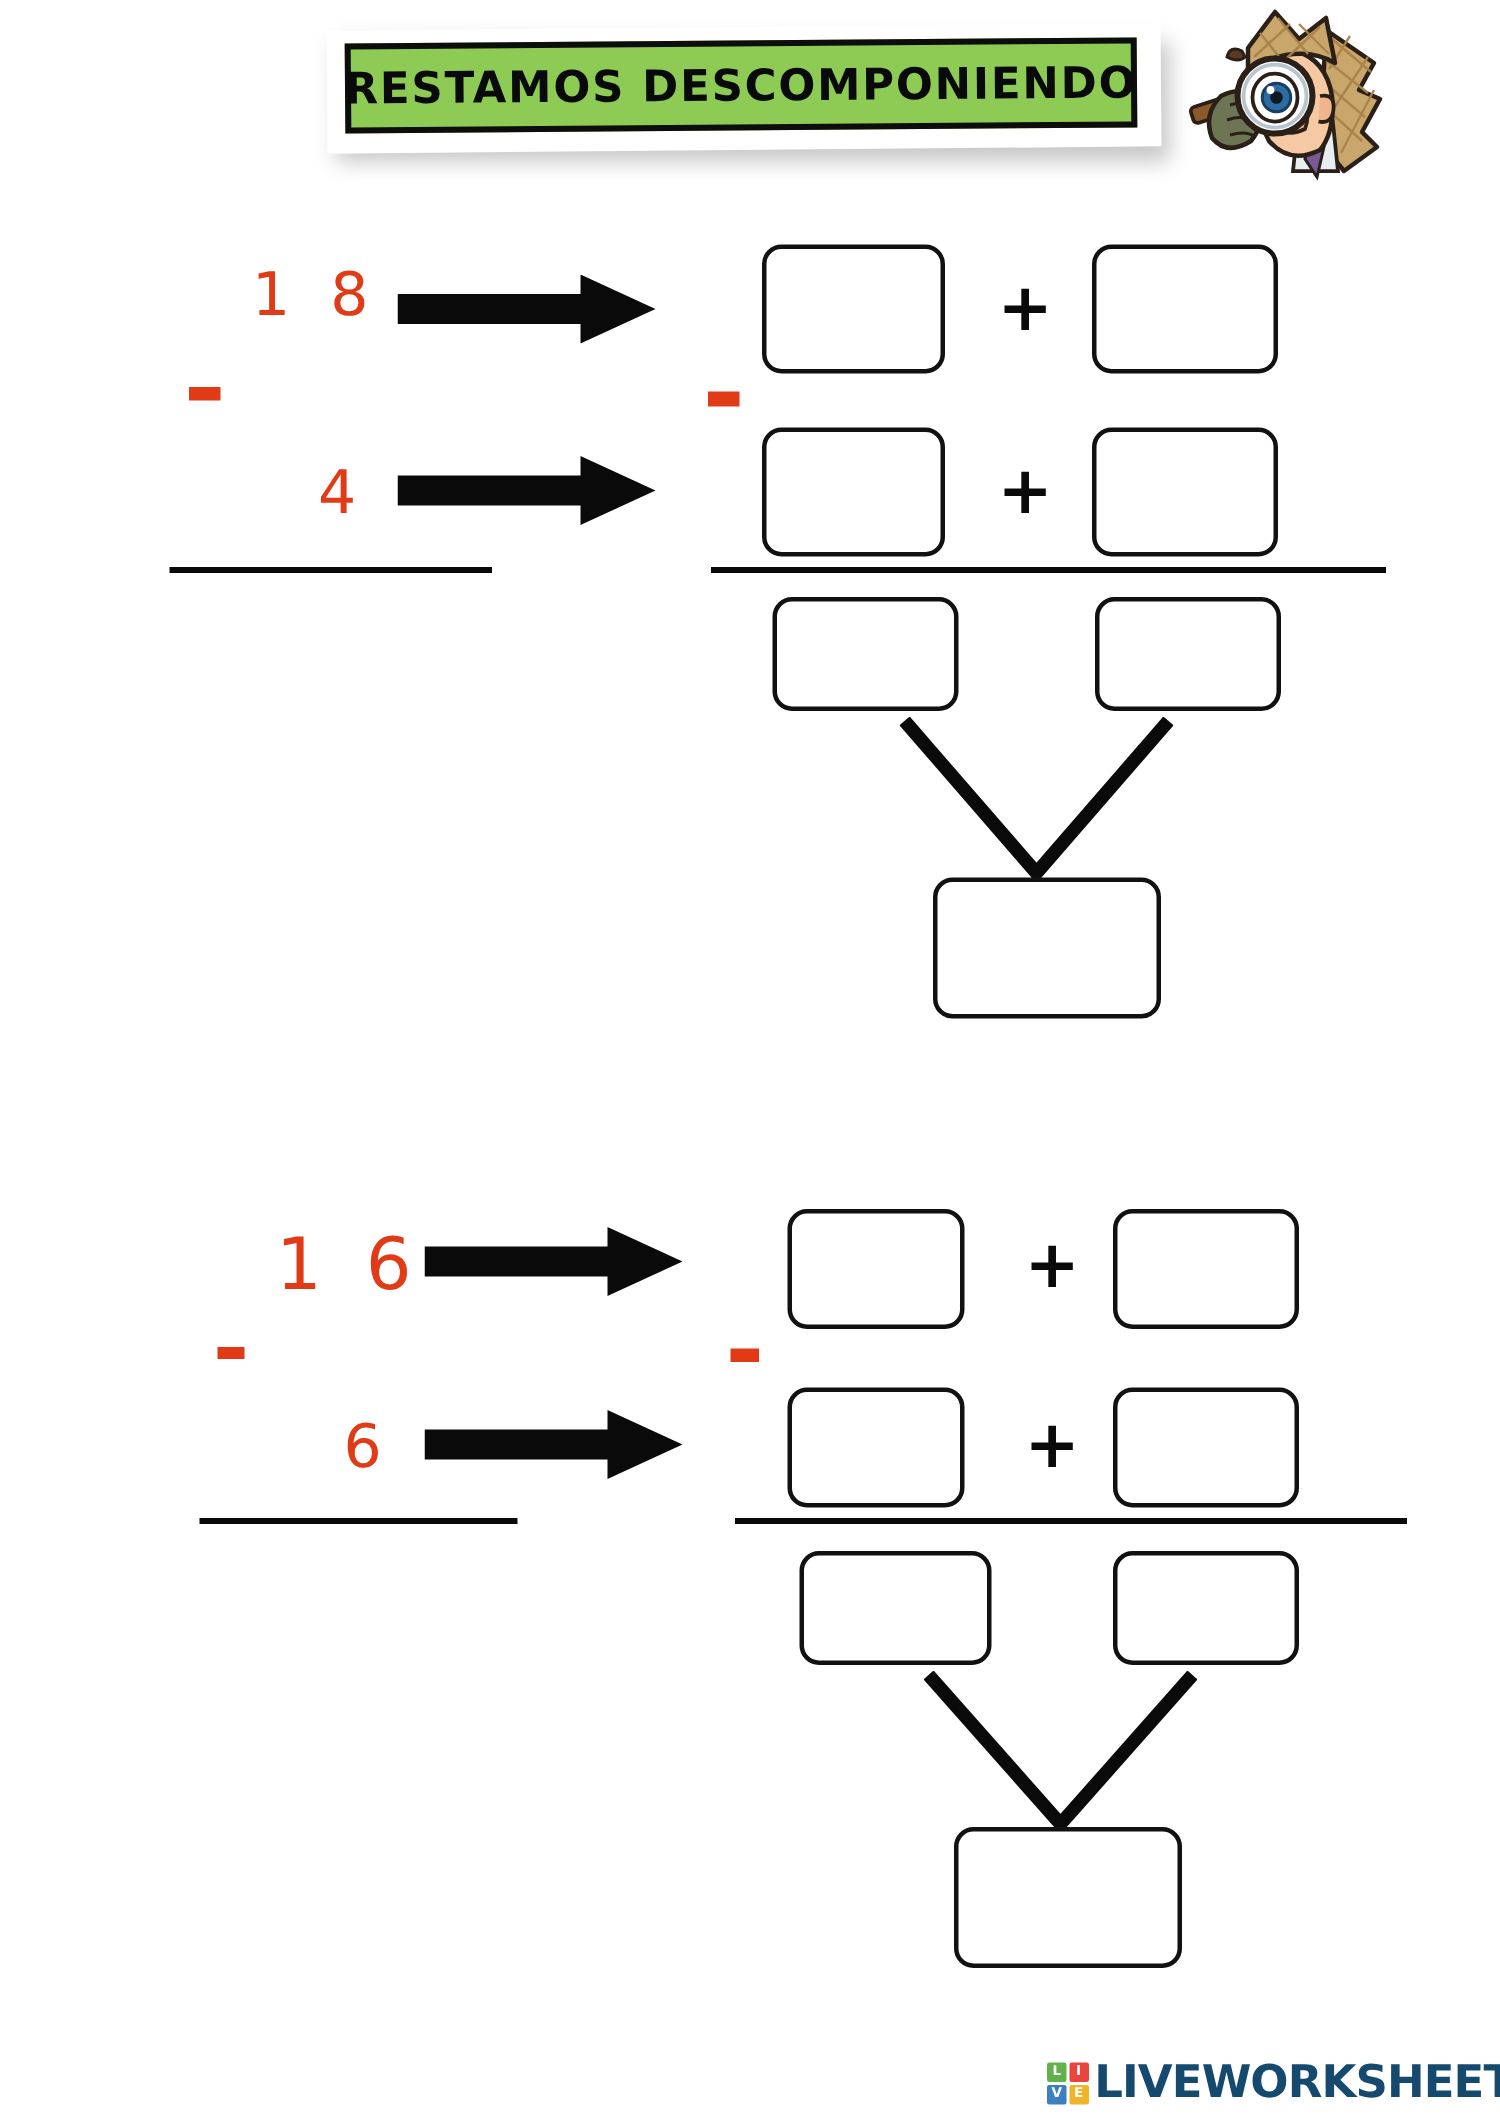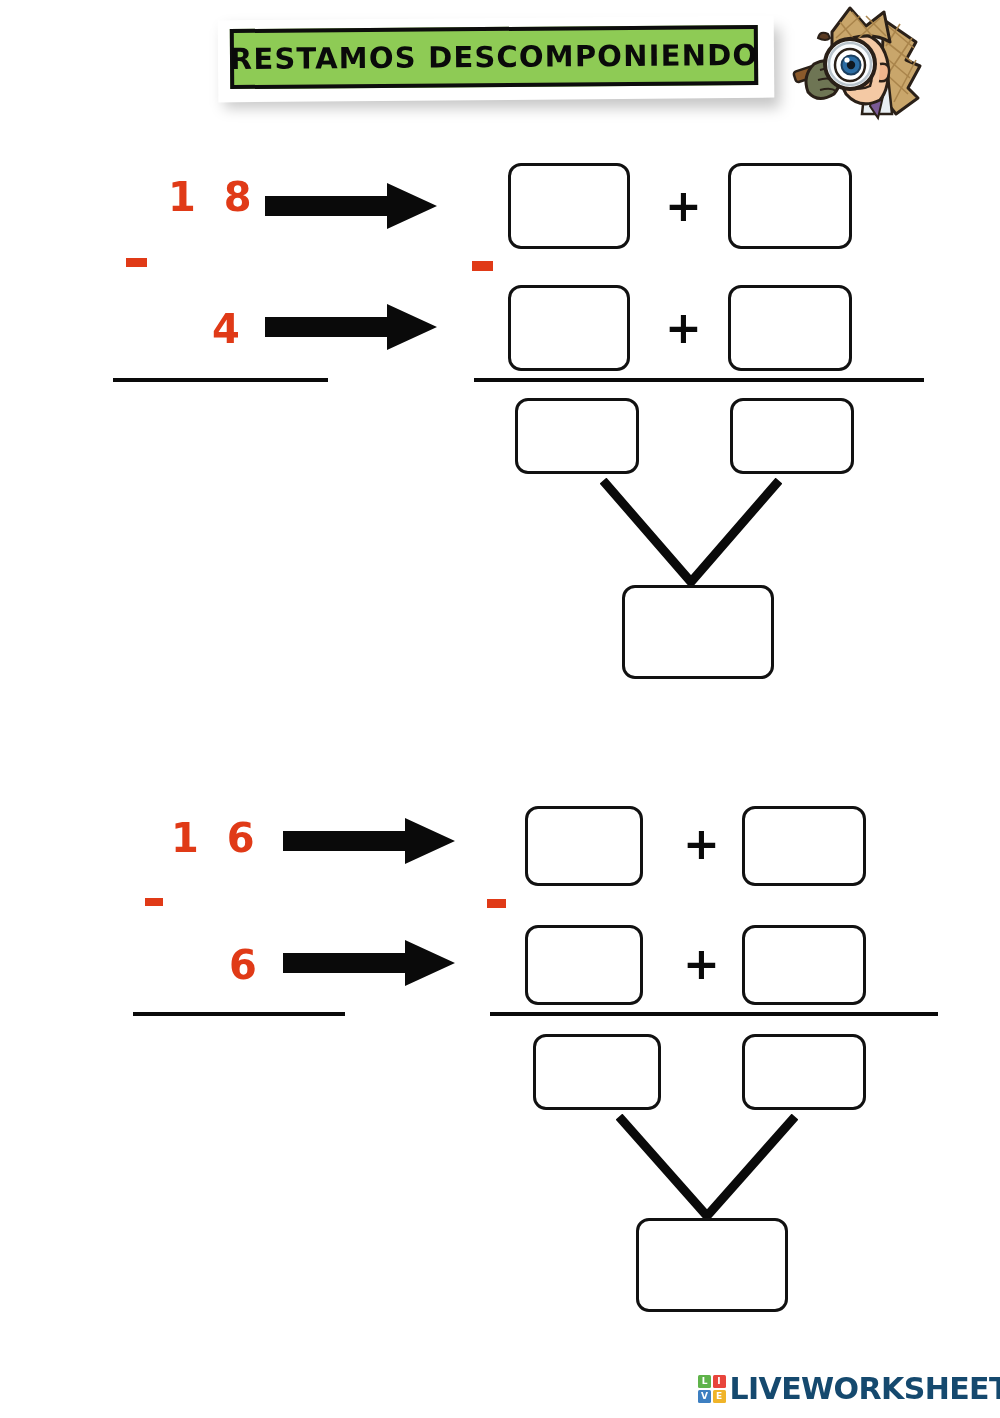--- a/index.html
+++ b/index.html
@@ -72,21 +72,21 @@
     left: 788px;
     top: 2px;
     width: 140px;
     height: 140px;
   }
 
   
   .num {
     position: absolute;
     font-family: "DejaVu Sans", sans-serif;
-    font-weight: bold;
+    font-weight: normal;
     color: #E03A17;
     user-select: none;
     white-space: nowrap;
   }
   .minus-sign {
     position: absolute;
     background: #E03A17;
   }
   .rule {
     position: absolute;
@@ -255,21 +255,21 @@
     <svg style="position:absolute; left:600px; top:478px;" width="182" height="110" viewBox="0 0 182 110" aria-hidden="true">
       <path d="M6 6 L91 104 L176 6" fill="none" stroke="#0a0a0a" stroke-width="9" stroke-linecap="square" stroke-linejoin="miter"></path>
     </svg>
   </div>
 
   <div class="inbox" style="left:622px; top:585px; width:152px; height:94px;"></div>
 </div>
 
 <div>
 
-  <span class="num" style="left:171px; top:815px; font-size:40px; letter-spacing:7px;">1 6</span>
+  <span class="num" style="left:184px; top:815px; font-size:48px; letter-spacing:7px;">1 6</span>
 
   <span class="minus-sign" style="left:145px; top:898px; width:18px; height:8px;"></span>
 
   <span class="num" style="left:229px; top:942px; font-size:40px;">6</span>
 
   <div class="rule" style="left:133px; top:1012px; width:212px; height:4px;"></div>
 
   <div class="arrow" style="left:283px; top:818px;">
     <svg width="172" height="46" viewBox="0 0 172 46" aria-hidden="true">
       <path d="M0 13 L122 13 L122 0 L172 23 L122 46 L122 33 L0 33 Z" fill="#0a0a0a"></path>

